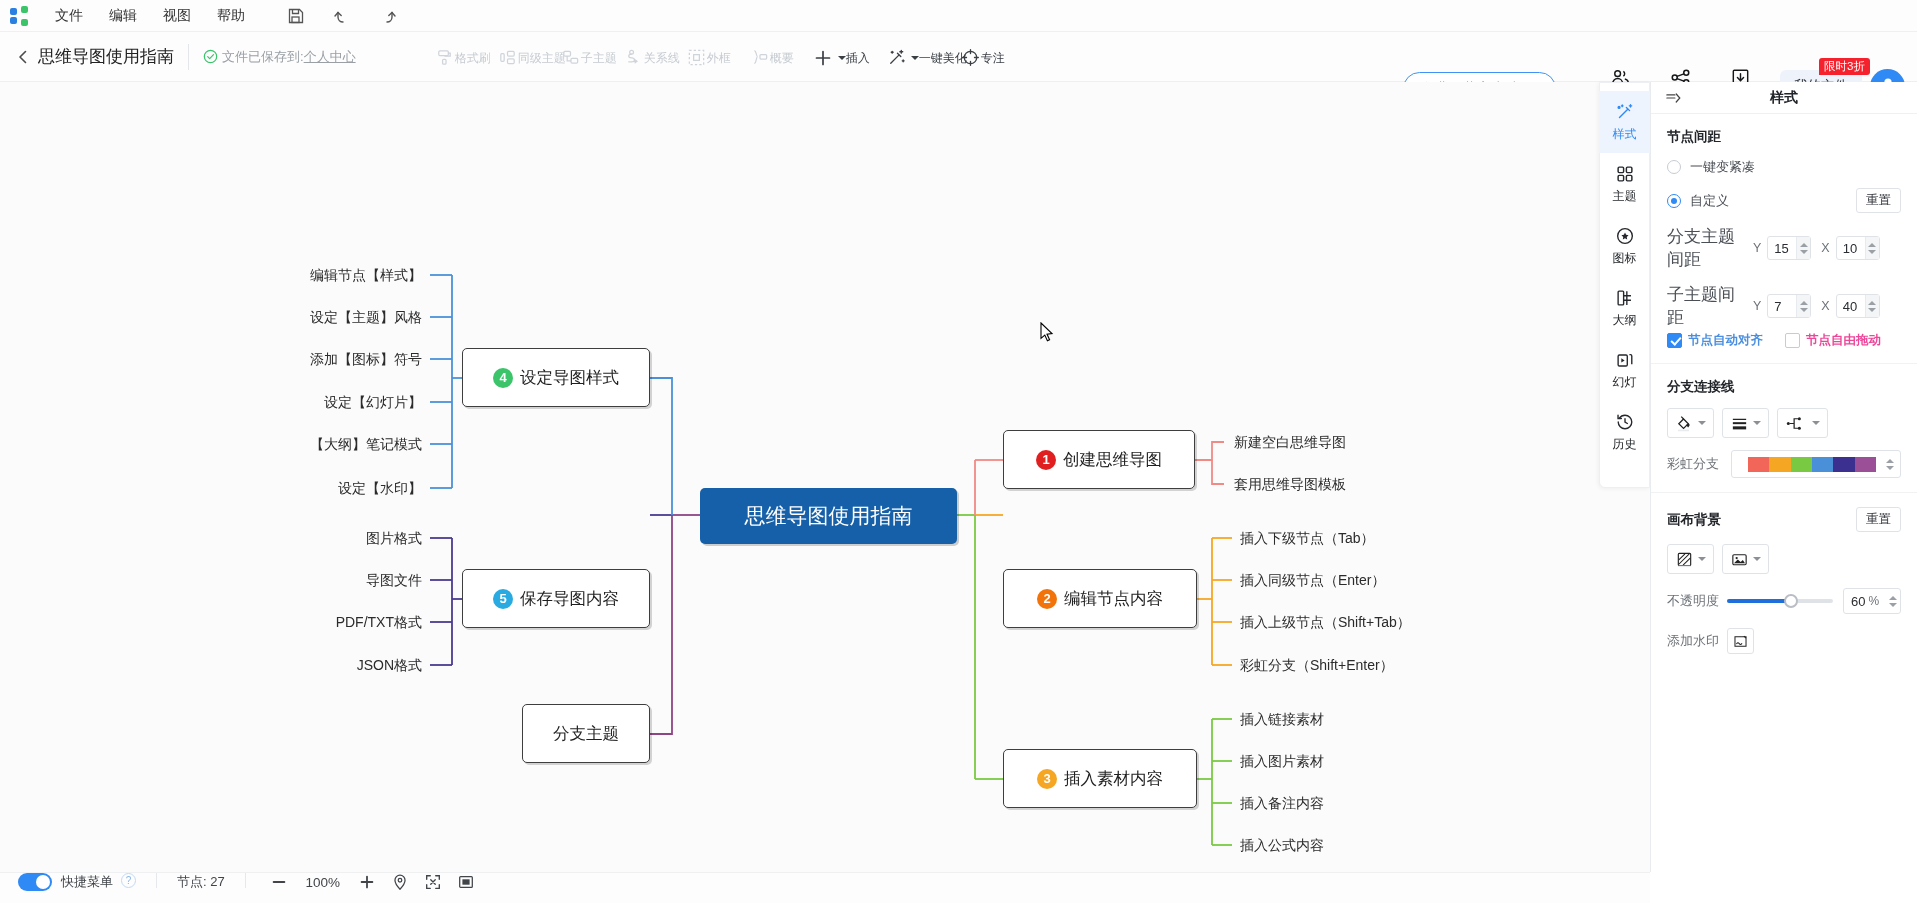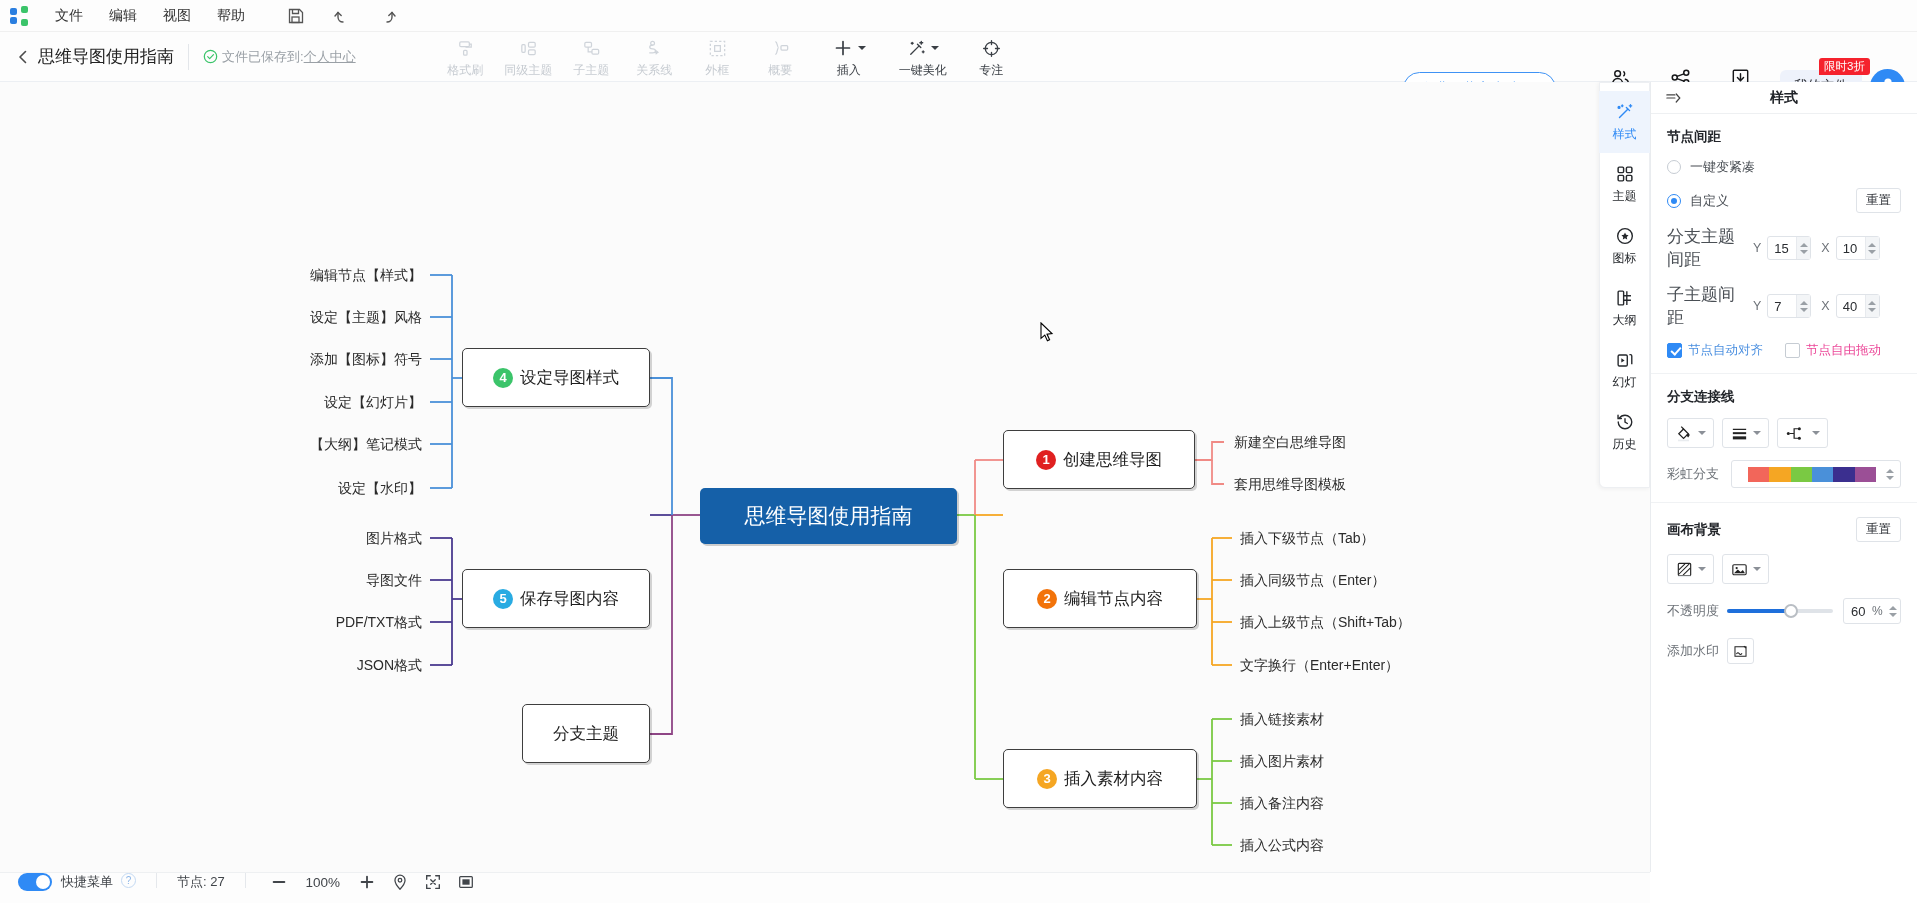--- a/index.html
+++ b/index.html
@@ -37,21 +37,21 @@
   }
   .back-chev { margin-left: 14px; width: 18px; height: 18px; color: #4b4b4b; cursor: pointer; }
   .doc-title { font-size: 17px; color: #222; margin-left: 6px; white-space: nowrap; }
   .hdr-sep { width: 1px; height: 26px; background: #e3e6ea; margin: 0 14px; }
   .saved { display: flex; align-items: center; font-size: 13px; color: #9aa0a6; white-space: nowrap;}
   .saved .ck { width: 15px; height: 15px; margin-right: 4px; }
   .saved a { color: #9aa0a6; text-decoration: underline; }
 
   .tools { display: flex; align-items: flex-start; margin-left: 78px; gap: 0px; }
   .tool {
-    width: 63px; display: flex; flex-direction: column; align-items: center;
+    width: 63px; display: flex; flex-direction: row; align-items: center;
     cursor: pointer; padding-top: 2px;
   }
   .tool .ic { height: 23px; display:flex; align-items:center; color:#cfd4da; }
   .tool .lb { font-size: 12px; color: #c6cbd1; margin-top: 2px; white-space: nowrap;}
   .tool.enabled .ic { color: #3a3f45; }
   .tool.enabled .lb { color: #3a3f45; }
   .tool.wide { width: 74px; }
   .caret-sm { width: 0;height:0;border-left:4px solid transparent;border-right:4px solid transparent;border-top:4px solid currentColor; margin-left:4px;}
 
   .dl-btn {
@@ -201,21 +201,21 @@
   .slider-row { display: flex; align-items: center; margin-top: 14px; }
   .slider-label { font-size: 13px; color: #6d7278; width: 60px; }
   .track { flex: 1; height: 4px; background: #dfe3e8; border-radius: 2px; position: relative; margin-right: 10px;}
   .track .fill { position:absolute; left:0; top:0; height: 4px; background:#1e6fdb; border-radius: 2px;}
   .track .knob {
     position: absolute; width: 14px; height: 14px; border-radius: 50%;
     background: #fff; border: 2px solid #b9bec4; top: -5px; cursor: pointer;
   }
   .pct-box {
     width: 58px; height: 26px; border: 1px solid #dfe3e8; border-radius: 3px;
-    display: flex; align-items: center; background: #fff; text-align: center;
+    display: flex; align-items: center; background: #fff;
   }
   .pct-box .v { font-size: 13px; color: #2a2d31; padding-left: 7px; }
   .pct-box .u { font-size: 12px; color: #6d7278; margin-left: 3px; flex: 1; }
   .wm-row { display: flex; align-items: center; margin-top: 14px; }
   .wm-label { font-size: 13px; color: #6d7278; width: 60px; }
   .wm-btn { width: 27px; height: 26px; border: 1px solid #dfe3e8; border-radius: 3px;
             display:flex;align-items:center;justify-content:center;background:#fff;cursor:pointer;}
 
   
   .status {
@@ -513,21 +513,21 @@
     <div class="leaf r" style="left:1234px; top:352px;">新建空白思维导图</div>
     <div class="leaf r" style="left:1234px; top:394px;">套用思维导图模板</div>
 
     <div class="node" style="left:1003px; top:487px; width:194px; height:59px;">
       <span class="num" style="background:#f2730a">2</span>
       <span class="txt">编辑节点内容</span>
     </div>
     <div class="leaf r" style="left:1240px; top:448px;">插入下级节点（Tab）</div>
     <div class="leaf r" style="left:1240px; top:490px;">插入同级节点（Enter）</div>
     <div class="leaf r" style="left:1240px; top:532px;">插入上级节点（Shift+Tab）</div>
-    <div class="leaf r" style="left:1240px; top:575px;">文字换行（Enter+Enter）</div>
+    <div class="leaf r" style="left:1240px; top:575px;">彩虹分支（Shift+Enter）</div>
 
     <div class="node" style="left:1003px; top:667px; width:194px; height:59px;">
       <span class="num" style="background:#f5a623">3</span>
       <span class="txt">插入素材内容</span>
     </div>
     <div class="leaf r" style="left:1240px; top:629px;">插入链接素材</div>
     <div class="leaf r" style="left:1240px; top:671px;">插入图片素材</div>
     <div class="leaf r" style="left:1240px; top:713px;">插入备注内容</div>
     <div class="leaf r" style="left:1240px; top:755px;">插入公式内容</div>
 
@@ -681,21 +681,21 @@
         <span class="axis" style="margin-left:10px;">X</span>
         <div class="spin">
           <span class="v">40</span>
           <span class="ar">
               <i class="tri-u"></i>
               <i class="tri-d"></i>
             </span>
         </div>
       </div>
 
-      <div class="row" style="margin-top:13px;">
+      <div class="row" style="margin-top:3px;font-weight:bold;">
         <span class="cb on"></span>
         <span class="cb-label">节点自动对齐</span>
         <span class="cb" style="margin-left:22px;"></span>
         <span class="cb-label dim">节点自由拖动</span>
       </div>
     </div>
 
     <div class="sec">
       <div class="sec-title">分支连接线</div>
       <div class="line-btns">

